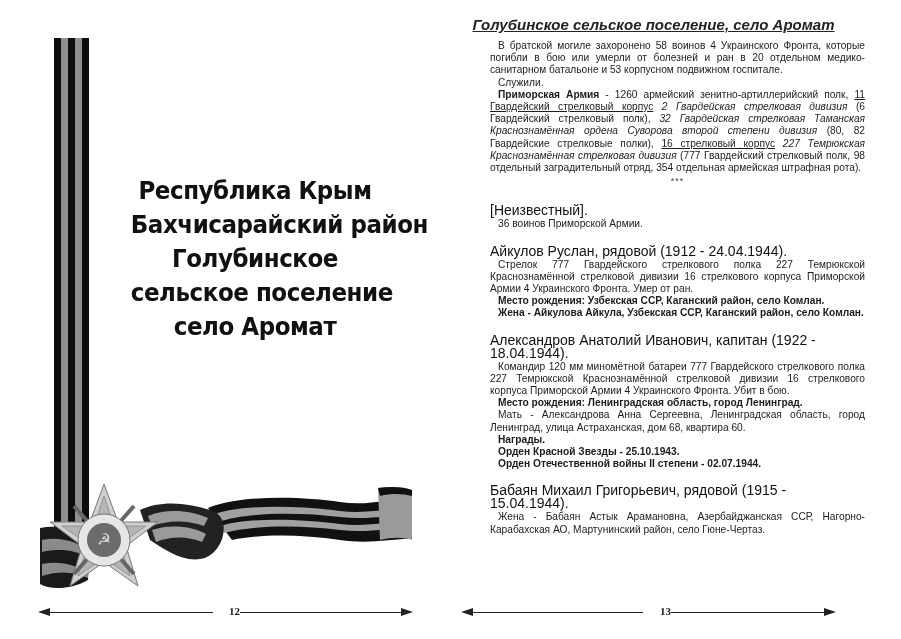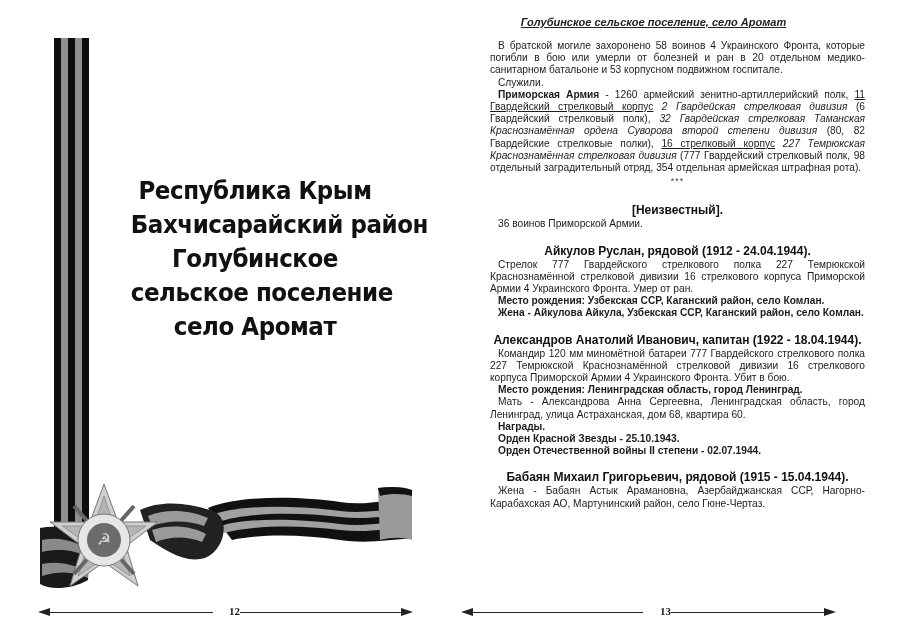--- a/index.html
+++ b/index.html
@@ -21,32 +21,32 @@
   .footer { position: absolute; top: 605px; height: 14px; }
   .footer-left { left: 38px; width: 375px; }
   .footer-right { left: 10px; width: 375px; }
   .footer .rule { position: absolute; top: 7px; height: 1px; background: #222; }
   .footer .page-num { position: absolute; top: 0; font-family: "Liberation Serif", serif; font-weight: bold; font-size: 11px; width: 30px; text-align: right; }
   .footer .arrow { position: absolute; top: 3px; width: 0; height: 0; border-top: 4px solid transparent; border-bottom: 4px solid transparent; }
   .footer .arrow.left { border-right: 12px solid #222; }
   .footer .arrow.right { border-left: 12px solid #222; }
 
   
-  .running-head { position: absolute; left: 10px; top: 16px; width: 385px; text-align: center; font-size: 11px; font-style: italic; font-weight: bold; text-decoration: underline; color: #222; }
+  .running-head { position: absolute; left: 10px; top: 16px; width: 385px; text-align: center; font-size: 15px; font-style: italic; font-weight: bold; text-decoration: underline; color: #222; }
   .text-col { position: absolute; left: 39px; top: 40px; width: 375px; font-size: 10.2px; line-height: 12.2px; color: #1c1c1c; }
   .p { margin: 0; text-align: justify; }
   .ind { text-indent: 8px; }
   .p.right-l { text-align: left; font-weight: bold; }
   .u { text-decoration: underline; }
   .i { font-style: italic; }
   .b { font-weight: bold; }
   .sep { text-align: center; font-size: 9px; letter-spacing: 1px; margin: 1px 0 0 0; color: #444; }
   .entry { margin-top: 14px; }
   .entry.first { margin-top: 17px; }
-  .entry-head { font-weight: bold; font-size: 12px; line-height: 13px; margin: 0 0 1px 0; color: #111; text-align: center; }
+  .entry-head { font-weight: normal; font-size: 14px; line-height: 13px; margin: 0 0 1px 0; color: #111; }
 </style>
 </head>
 <body>
 
 <div class="spread">
 
   <div class="page page-left">
 
     <div class="ribbon-vertical">
       <div class="stripe" style="left:0;width:7px;background:#0d0d0d"></div>

